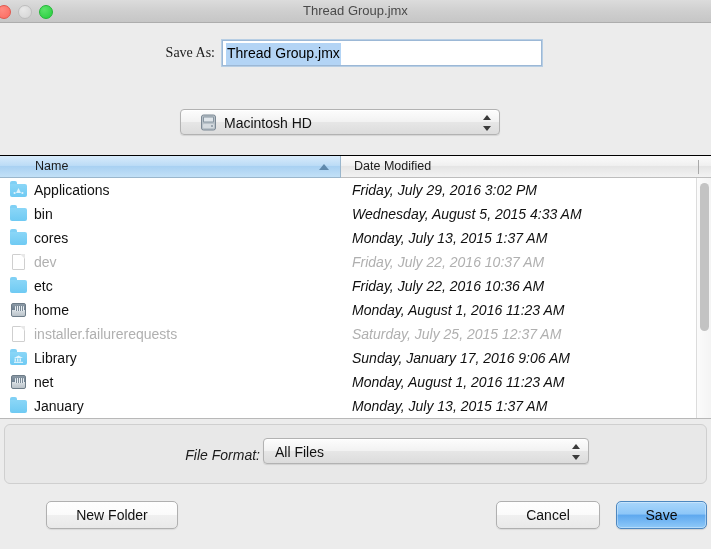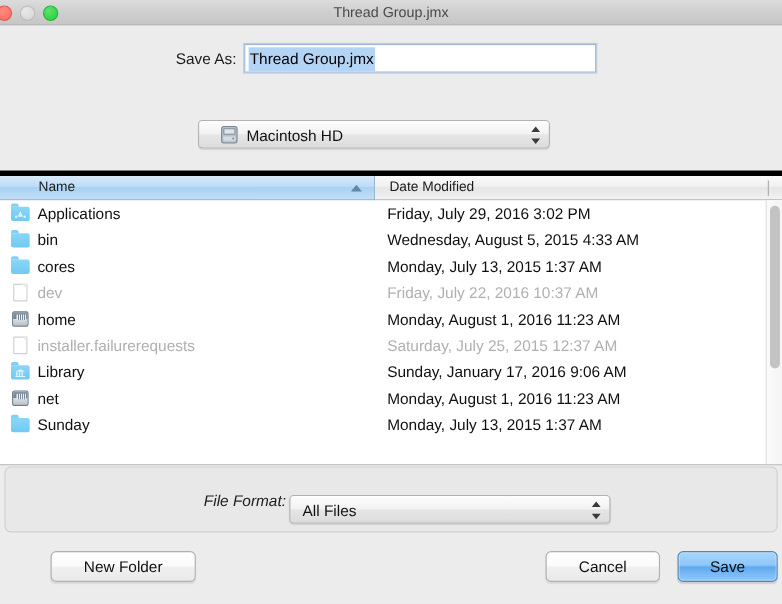--- a/index.html
+++ b/index.html
@@ -69,20 +69,21 @@
     width: 711px; height: 26px;
   }
   #saveas-label {
     position: absolute;
     left: 60px; top: 0;
     width: 155px;
     line-height: 26px;
     text-align: right;
     font-size: 14px;
     color: #1c1c1c;
+    font-family: Liberation Serif, serif;
   }
   #saveas-field {
     position: absolute;
     left: 222px; top: 0;
     width: 320px; height: 26px;
     background: #ffffff;
     border: 1px solid #9cb8d6;
     box-shadow: 0 0 0 1px rgba(120,170,220,0.45);
     box-sizing: border-box;
     overflow: hidden;
@@ -134,21 +135,21 @@
   }
   .stepper-arrows .up { top: 1px; border-bottom: 5px solid #3a3a3a; }
   .stepper-arrows .dn { bottom: 1px; border-top: 5px solid #3a3a3a; }
 
   
   #filelist {
     position: absolute;
     left: 0; top: 155px;
     width: 711px; height: 262px;
     background: #ffffff;
-    border-top: 5px solid #000000;
+    border-top: 1px solid #000000;
     border-bottom: 1px solid #b8b8b8;
     overflow: hidden;
   }
   #list-header {
     position: absolute;
     left: 0; top: 0;
     width: 711px; height: 22px;
   }
   #col-name-header {
     position: absolute;
@@ -216,20 +217,21 @@
     color: #101010;
     white-space: nowrap;
   }
   .row .date {
     position: absolute;
     left: 352px; top: 0;
     line-height: 24px;
     font-size: 14px;
     color: #101010;
     white-space: nowrap;
+    font-style: italic;
   }
   .row.dim .name, .row.dim .date { color: #b0b0b0; }
 
   
   .ic-folder {
     position: absolute; left: 0; top: 2px;
     width: 17px; height: 13px;
     background: linear-gradient(to bottom, #8ad6f7 0%, #6fcaf3 100%);
     border-radius: 0 2px 2px 2px;
   }
@@ -312,22 +314,22 @@
     left: 20px; top: 17px;
     width: 235px;
     text-align: right;
     font-size: 14px;
     line-height: 26px;
     color: #1c1c1c;
     font-style: italic;
   }
   #fileformat-popup {
     position: absolute;
-    left: 258px; top: 25px;
-    width: 292px; height: 26px;
+    left: 258px; top: 13px;
+    width: 326px; height: 26px;
     box-sizing: border-box;
     background: linear-gradient(to bottom, #fdfdfd 0%, #f2f2f2 48%, #e6e6e6 52%, #dcdcdc 100%);
     border: 1px solid #b2b2b2;
     border-radius: 4px;
     box-shadow: 0 1px 0 rgba(255,255,255,0.8) inset, 0 1px 1px rgba(0,0,0,0.10);
     padding-left: 48px;
   }
   #fileformat-value {
     position: absolute;
     left: 11px; top: 0;
@@ -441,20 +443,27 @@
         </div>
         <div class="row dim">
           <span class="icon">
             <span class="ic-doc"></span>
           </span>
           <span class="name">dev</span>
           <span class="date">Friday, July 22, 2016 10:37 AM</span>
         </div>
         <div class="row">
           <span class="icon">
+            <span class="ic-folder"></span>
+          </span>
+          <span class="name">etc</span>
+          <span class="date">Friday, July 22, 2016 10:36 AM</span>
+        </div>
+        <div class="row">
+          <span class="icon">
             <span class="ic-drive"></span>
           </span>
           <span class="name">home</span>
           <span class="date">Monday, August 1, 2016 11:23 AM</span>
         </div>
         <div class="row dim">
           <span class="icon">
             <span class="ic-doc"></span>
           </span>
           <span class="name">installer.failurerequests</span>
@@ -478,21 +487,21 @@
           <span class="icon">
             <span class="ic-drive"></span>
           </span>
           <span class="name">net</span>
           <span class="date">Monday, August 1, 2016 11:23 AM</span>
         </div>
         <div class="row">
           <span class="icon">
             <span class="ic-folder"></span>
           </span>
-          <span class="name">Sunday</span>
+          <span class="name">January</span>
           <span class="date">Monday, July 13, 2015 1:37 AM</span>
         </div>
       </div>
 
     <div id="v-scroll-track">
       <div id="v-scroll-thumb"></div>
     </div>
   </div>
 
   <div id="fileformat-panel">

